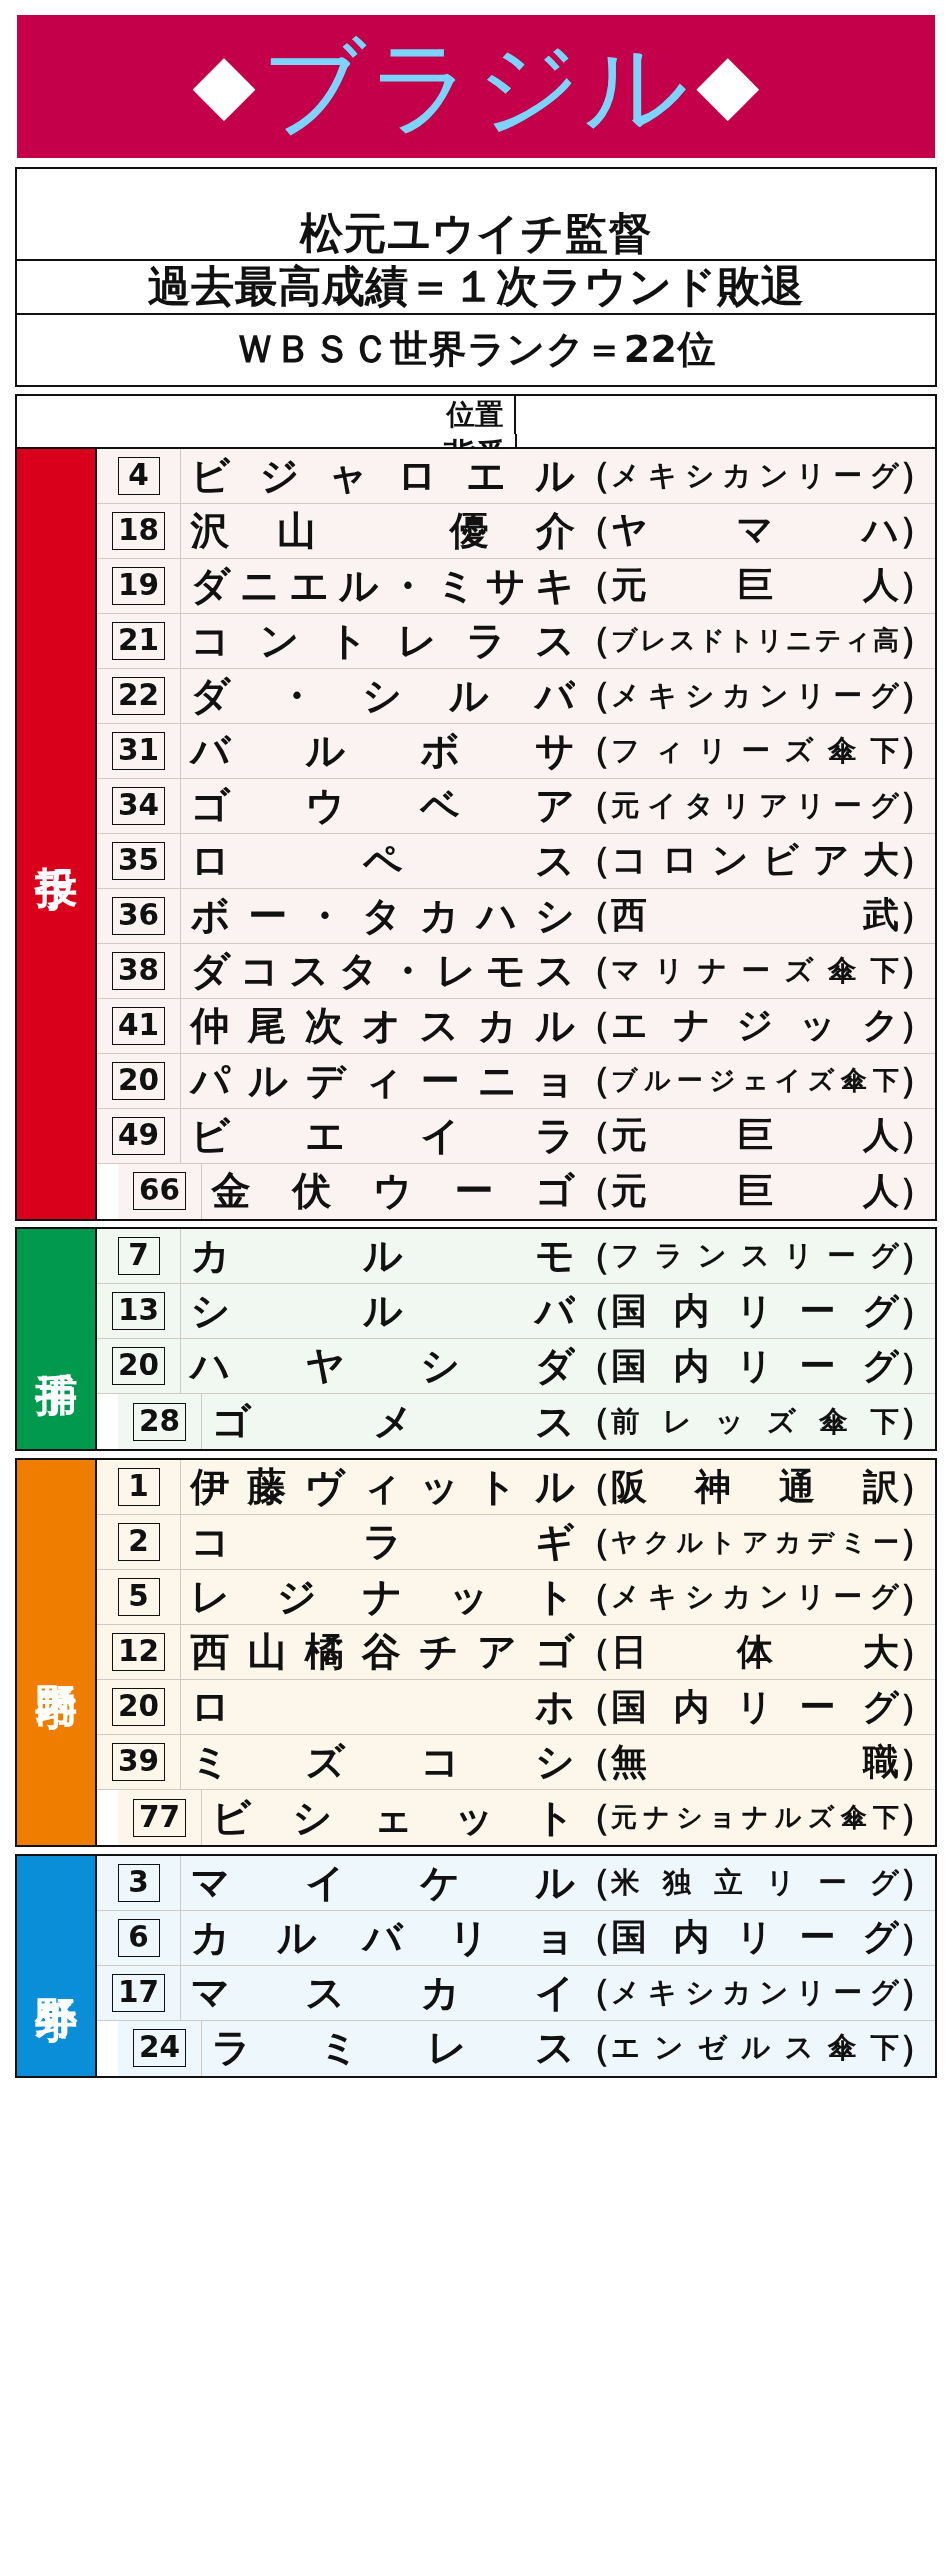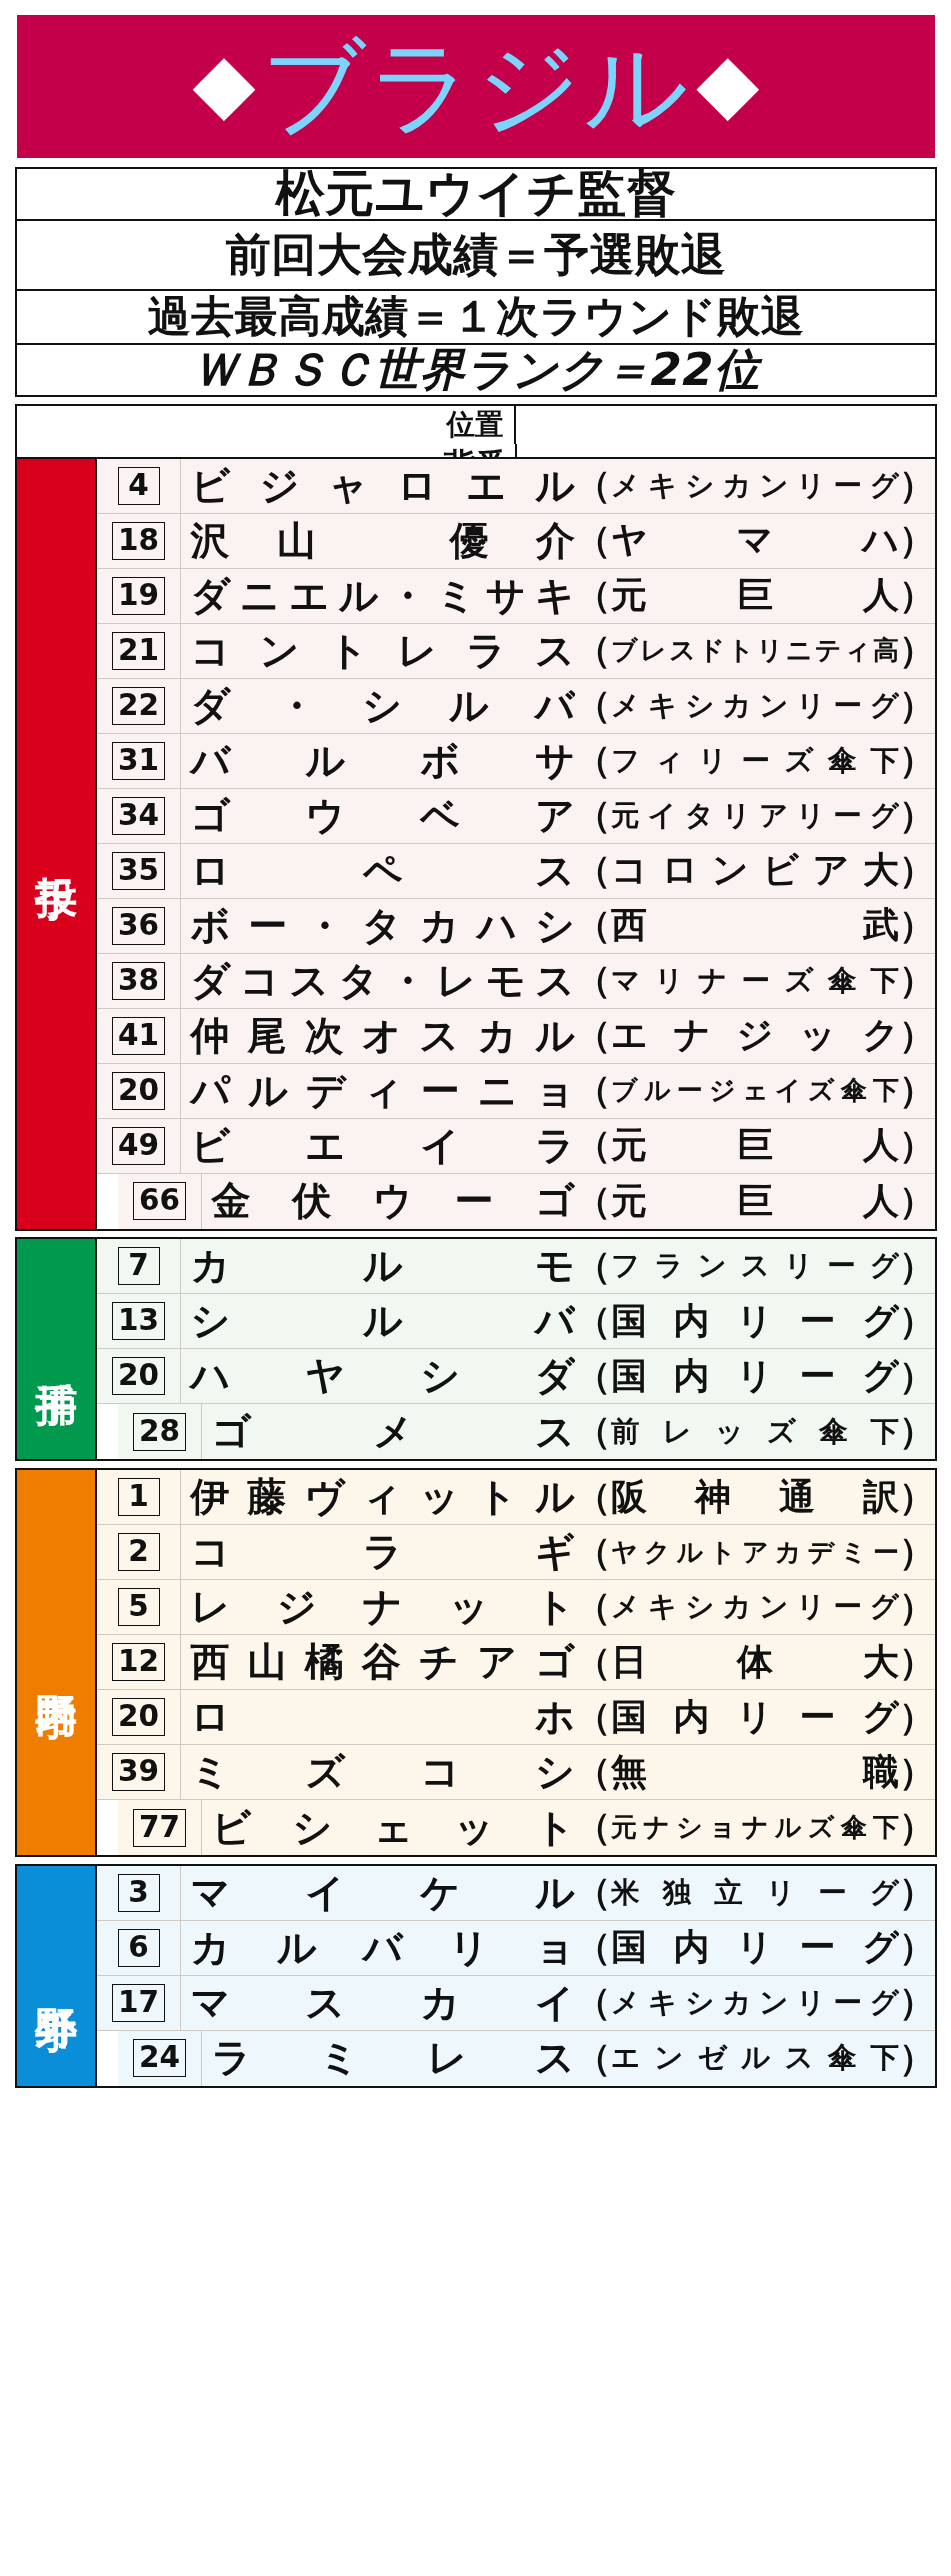--- a/index.html
+++ b/index.html
@@ -64,24 +64,24 @@
     text-align: center;
     color: #111111;
     font-weight: 700;
     letter-spacing: 0.5px;
     box-sizing: border-box;
     display: flex;
     align-items: center;
     justify-content: center;
   }
   .inforow:last-child { border-bottom: none; }
-  .inforow.r1 { height: 52px; font-size: 49px; }
+  .inforow.r1 { height: 52px; font-size: 43px; margin-top: 40px; }
   .inforow.r2 { height: 70px; font-size: 45px; }
   .inforow.r3 { height: 54px; font-size: 43px; }
-  .inforow.r4 { height: 50px; font-size: 45px; font-style: italic; }
+  .inforow.r4 { height: 70px; font-size: 38px; }
 
   
   .colhead {
     margin-top: 6.7px;
     border: 2.9px solid #111111;
     border-bottom: none;
     height: 53px;
     display: flex;
     align-items: center;
     box-sizing: border-box;
@@ -230,21 +230,20 @@
   <div class="banner">
     <div class="banner-inner">
       <span class="diamond">◆</span>
       <span class="banner-title">ブラジル</span>
       <span class="diamond">◆</span>
     </div>
   </div>
 
   <div class="infoblock">
     <div class="inforow r1">松元ユウイチ監督</div>
-    <div class="inforow r2">前回大会成績＝予選敗退</div>
     <div class="inforow r3">過去最高成績＝１次ラウンド敗退</div>
     <div class="inforow r4">ＷＢＳＣ世界ランク＝22位</div>
   </div>
 
   <div class="colhead">
     <div class="ch-pos">位置</div>
     <div class="ch-num">背番</div>
     <div class="ch-name">
       <span>選手名</span>
       <span class="paren">（</span>

